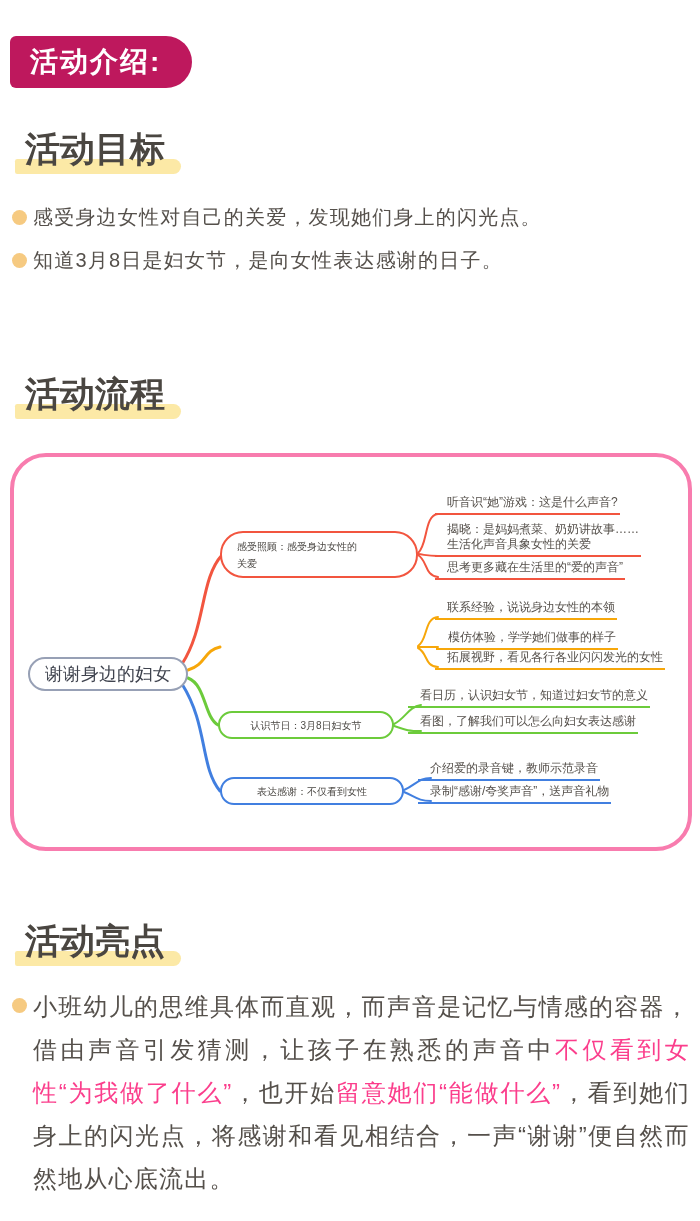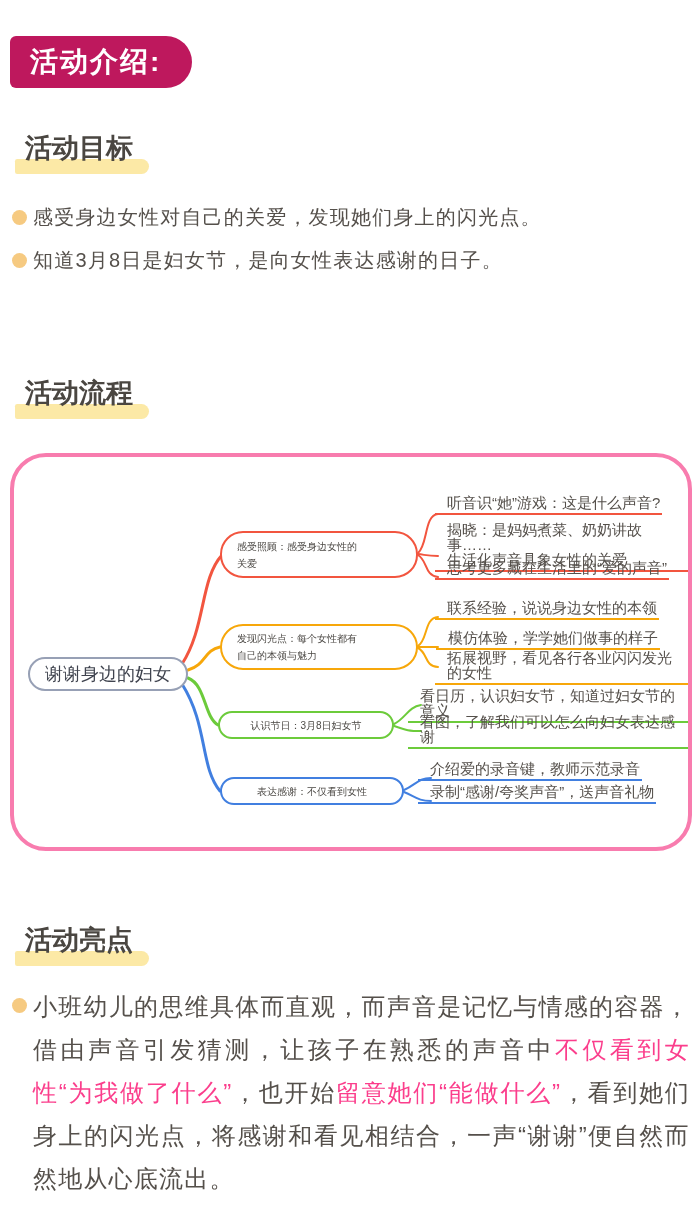--- a/index.html
+++ b/index.html
@@ -10,21 +10,21 @@
   .abs{position:absolute;}
 
   
   .badge{
     left:10px;top:36px;width:182px;height:52px;background:#be185d;
     border-radius:6px 26px 26px 6px;color:#fff;font-size:28px;font-weight:bold;
     display:flex;align-items:center;padding-left:20px;box-sizing:border-box;letter-spacing:2px;
   }
 
   
-  .heading{position:absolute;left:25px;font-size:27px;font-weight:bold;color:#4A4641;line-height:31px;}
+  .heading{position:absolute;left:25px;font-size:35px;font-weight:bold;color:#4A4641;line-height:31px;}
   .heading .bar{
     position:absolute;left:-10px;right:-16px;bottom:-10px;height:15px;
     background:#FCE9A6;border-radius:3px 10px 10px 3px;z-index:-1;
   }
   .h-goals{top:133px;}
   .h-flow{top:378px;}
   .h-high{top:925px;}
 
   
   .bullets{left:12px;top:196px;width:672px;}
@@ -56,21 +56,21 @@
     position:absolute;background:#fff;border:2px solid;border-radius:23px;box-sizing:border-box;
     font-size:10px;line-height:17px;color:#4C4945;white-space:pre-line;
     display:flex;align-items:center;
   }
   .n1{left:206px;top:74px;width:198px;height:47px;border-color:#F2553F;padding-left:15px;}
   .n2{left:206px;top:167px;width:198px;height:46px;border-color:#F7A70A;padding-left:15px;}
   .n3{left:204px;top:254px;width:176px;height:28px;border-color:#6CCB3B;justify-content:center;}
   .n4{left:206px;top:320px;width:184px;height:28px;border-color:#417FE0;justify-content:center;}
 
   .mm-leaf{
-    position:absolute;font-size:15px;line-height:15px;color:#55504B;
+    position:absolute;font-size:12px;line-height:15px;color:#55504B;
     white-space:pre-line;padding:0 2px 3px 12px;border-bottom:2px solid;
   }
   .c-red{border-color:#F2553F;}
   .c-amber{border-color:#F7A70A;}
   .c-green{border-color:#6CCB3B;}
   .c-blue{border-color:#417FE0;}
 
   .b1l1{left:421px;top:38px;}
   .b1l2{left:421px;top:65px;}
   .b1l3{left:421px;top:103px;}
@@ -134,22 +134,20 @@
       <path d="M 390 335 C 402 340 404 344 417 344" stroke="#417FE0" stroke-width="2"></path>
     </g>
   </svg>
 
   <div class="mm-root">
       <span>谢谢身边的妇女</span>
     </div>
 
   <div class="mm-node n1">感受照顾：感受身边女性的
 关爱</div>
-  <div class="mm-node n2">发现闪光点：每个女性都有
-自己的本领与魅力</div>
   <div class="mm-node n3">认识节日：3月8日妇女节</div>
   <div class="mm-node n4">表达感谢：不仅看到女性</div>
 
   <div class="mm-leaf c-red b1l1">听音识“她”游戏：这是什么声音?</div>
   <div class="mm-leaf c-red b1l2">揭晓：是妈妈煮菜、奶奶讲故事……
 生活化声音具象女性的关爱</div>
   <div class="mm-leaf c-red b1l3">思考更多藏在生活里的“爱的声音”</div>
   <div class="mm-leaf c-amber b2l1">联系经验，说说身边女性的本领</div>
   <div class="mm-leaf c-amber b2l2">模仿体验，学学她们做事的样子</div>
   <div class="mm-leaf c-amber b2l3">拓展视野，看见各行各业闪闪发光的女性</div>

